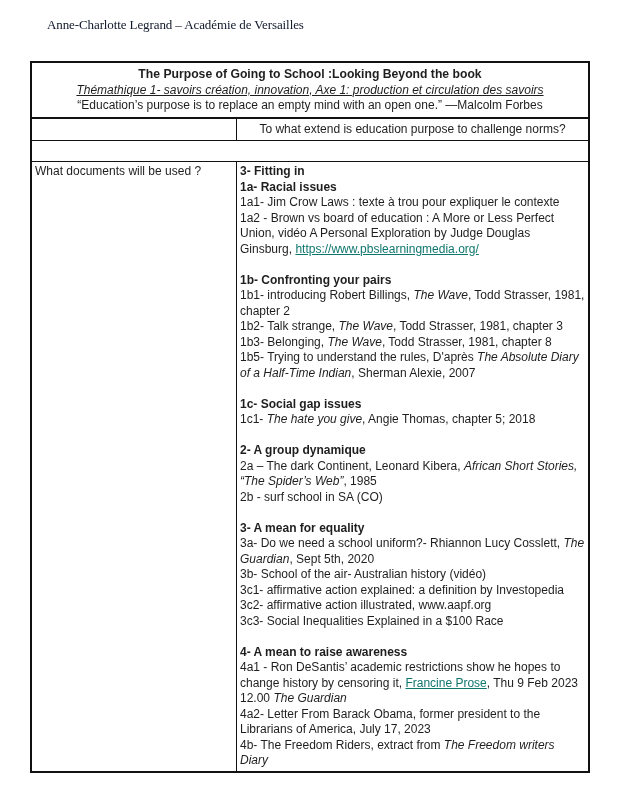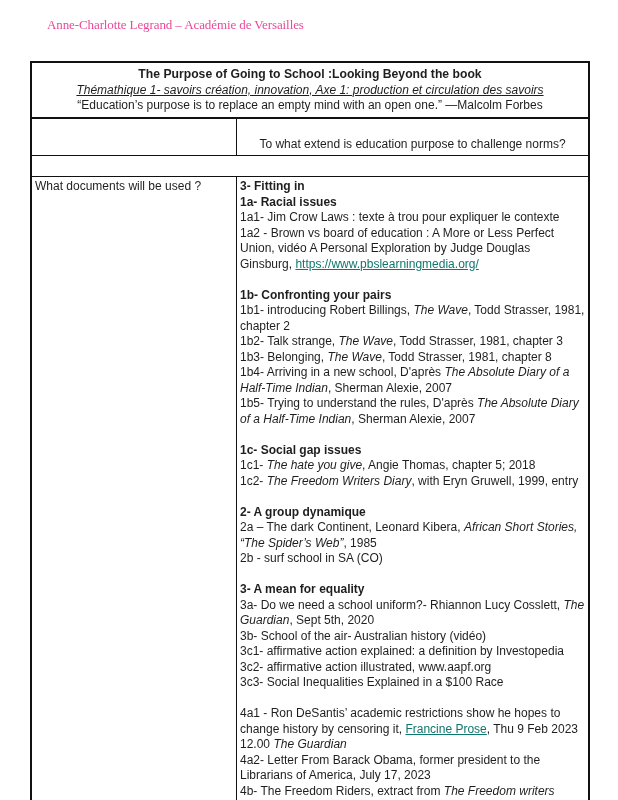--- a/index.html
+++ b/index.html
@@ -14,21 +14,21 @@
     overflow: hidden;
     font-family: "Liberation Sans", sans-serif;
     color: #1e1e1e;
   }
   .author {
     position: absolute;
     left: 47px;
     top: 17px;
     font-family: "Liberation Serif", serif;
     font-size: 13px;
-    color: #ec4899;
+    color: #0f172a;
     letter-spacing: -0.1px;
   }
   .doc-table {
     position: absolute;
     left: 30px;
     top: 61px;
     width: 560px;
     border: 2px solid #111;
     box-sizing: border-box;
     font-size: 12px;
@@ -62,21 +62,21 @@
     padding: 2px 3px;
     box-sizing: border-box;
   }
   .cell-right {
     flex: 1;
     padding: 2px 3px;
     box-sizing: border-box;
   }
   .question-row .cell-right {
     text-align: center;
-    padding-top: 18px;
+    padding-top: 3px;
     padding-bottom: 3px;
   }
   .empty-row .cell-right {
     min-height: 20px;
   }
   .sec-heading {
     font-weight: bold;
   }
   .sub-heading {
     font-weight: bold;
@@ -122,42 +122,41 @@
       <div>
         <span>1a2 - Brown vs board of education : A More or Less Perfect Union, vidéo A Personal Exploration by Judge Douglas Ginsburg,</span>
         <a class="link">https://www.pbslearningmedia.org/</a>
       </div>
       <div class="gap"></div>
 
       <div class="sub-heading">1b- Confronting your pairs</div>
       <div><span>1b1- introducing Robert Billings, </span><span class="it">The Wave</span><span>, Todd Strasser, 1981, chapter 2</span></div>
       <div><span>1b2- Talk strange, </span><span class="it">The Wave</span><span>, Todd Strasser, 1981, chapter 3</span></div>
       <div><span>1b3- Belonging, </span><span class="it">The Wave</span><span>, Todd Strasser, 1981, chapter 8</span></div>
-      <div><span>1b4- Arriving in a new school, D'après </span><span class="it">The Absolute Diary of a Half-Time Indian</span><span>, Sherman Alexie, 2007</span></div>
       <div><span>1b5- Trying to understand the rules, D'après </span><span class="it">The Absolute Diary of a Half-Time Indian</span><span>, Sherman Alexie, 2007</span></div>
       <div class="gap"></div>
 
       <div class="sub-heading">1c- Social gap issues</div>
       <div><span>1c1- </span><span class="it">The hate you give</span><span>, Angie Thomas, chapter 5; 2018</span></div>
-      <div><span>1c2- </span><span class="it">The Freedom Writers Diary</span><span>, with Eryn Gruwell, 1999, entry</span></div>
       <div class="gap"></div>
 
       <div class="sec-heading">2- A group dynamique</div>
       <div><span>2a – The dark Continent, Leonard Kibera, </span><span class="it">African Short Stories, “The Spider’s Web”</span><span>, 1985</span></div>
       <div>2b - surf school in SA (CO)</div>
       <div class="gap"></div>
 
       <div class="sec-heading">3- A mean for equality</div>
       <div><span>3a- Do we need a school uniform?- Rhiannon Lucy Cosslett, </span><span class="it">The Guardian</span><span>, Sept 5th, 2020</span></div>
       <div>3b- School of the air- Australian history (vidéo)</div>
       <div>3c1- affirmative action explained: a definition by Investopedia</div>
       <div>3c2- affirmative action illustrated, www.aapf.org</div>
       <div>3c3- Social Inequalities Explained in a $100 Race</div>
       <div class="gap"></div>
 
+      <div class="sec-heading">4- A mean to raise awareness</div>
       <div><span>4a1 - Ron DeSantis’ academic restrictions show he hopes to change history by censoring it, </span><a class="link">Francine Prose</a><span>, Thu 9 Feb 2023 12.00  </span><span class="it">The Guardian</span></div>
       <div>4a2- Letter From Barack Obama, former president to the Librarians of America, July 17, 2023</div>
       <div><span>4b- The Freedom Riders, extract from </span><span class="it">The Freedom writers Diary</span></div>
 
     </div>
   </div>
 
 </div>
 
 </body></html>

